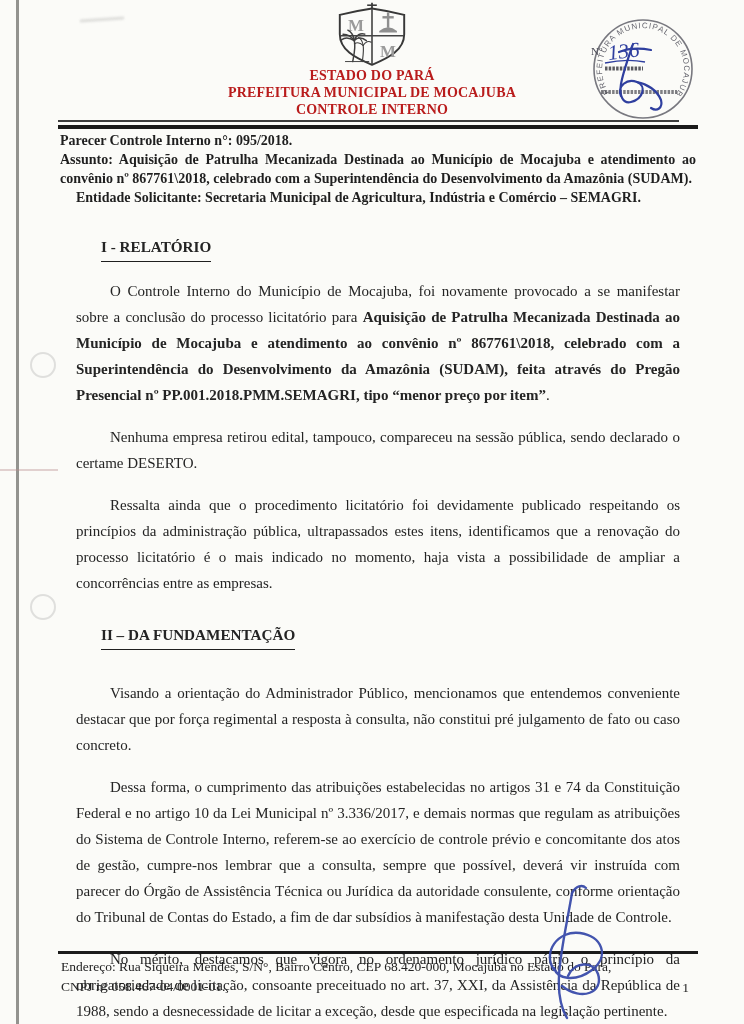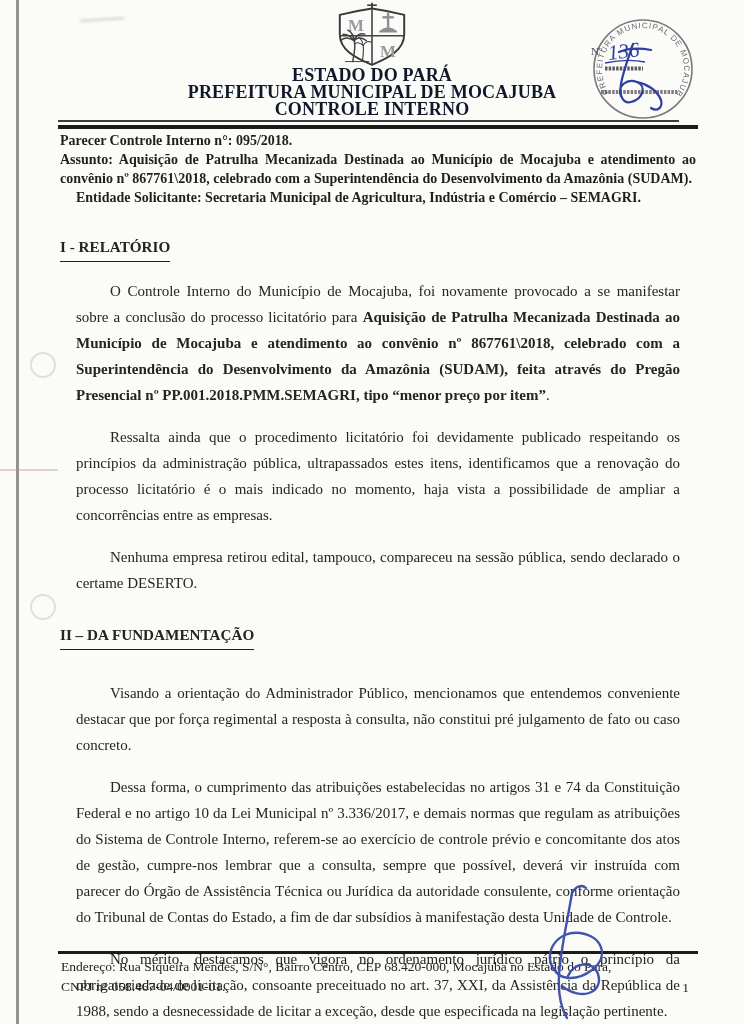--- a/index.html
+++ b/index.html
@@ -12,36 +12,36 @@
   
   .scan-edge{position:absolute;left:16px;top:0;width:2.5px;height:100%;background:#80807c;opacity:.85;}
   .punch{position:absolute;left:30px;width:22px;height:22px;border-radius:50%;border:2px solid rgba(150,150,150,.28);}
   .punch.p1{top:352px;}
   .punch.p2{top:594px;}
   .faint-mark{position:absolute;left:0;top:469px;width:58px;height:1.5px;background:rgba(185,140,140,.38);}
   .smudge{position:absolute;left:80px;top:18px;width:44px;height:3px;background:rgba(120,120,120,.22);filter:blur(1px);transform:rotate(-4deg);}
 
   
   .crest-wrap{position:absolute;left:0;top:2px;width:100%;text-align:center;}
-  .org-lines{position:absolute;left:0;top:67px;width:100%;text-align:center;font-weight:bold;font-size:18px;line-height:17px;letter-spacing:.2px;color:#0f172a;}
+  .org-lines{position:absolute;left:0;top:67px;width:100%;text-align:center;font-weight:bold;font-size:14px;line-height:17px;letter-spacing:.2px;color:#b91c1c;}
   .stamp-svg{position:absolute;left:575px;top:16px;}
 
   .rules{position:absolute;left:58px;top:120px;width:640px;}
   .rule-thin{height:1.5px;background:#3e3e3e;width:97%;}
   .rule-thick{height:4px;background:#1a1a1a;margin-top:3.5px;}
 
   
   .meta{position:absolute;left:60px;top:131px;width:636px;font-weight:bold;font-size:14px;line-height:19px;color:#1f1f1f;}
   .meta .just{text-align:justify;}
   .meta .nowrap{white-space:nowrap;margin-left:16px;}
 
   
   .body{position:absolute;left:60px;top:234px;width:636px;font-size:15px;line-height:26px;color:#242424;}
   .sec-title{font-weight:bold;font-size:15.2px;margin:0 0 12px 0;}
-  .sec-title span{display:inline-block;border-bottom:1.6px solid #1f1f1f;padding-bottom:1px;}
+  .sec-title span{display:inline-block;border-bottom:1.6px solid #1f1f1f;padding-bottom:1px;margin-left:41px;}
   .sec-title.second{margin-top:26px;margin-bottom:30px;}
   .body p{margin:16px;text-align:justify;text-indent:34px;}
   .b{font-weight:bold;}
 
   
   .footer-rule{position:absolute;left:58px;top:951px;width:640px;height:3px;background:#1b1b1b;}
   .footer{position:absolute;left:61px;top:957px;width:636px;font-size:13.5px;line-height:20px;color:#242424;}
   .page-number{position:absolute;right:8px;top:21px;}
 
   .scribble-svg{position:absolute;left:518px;top:878px;}
@@ -122,22 +122,22 @@
     <div>Parecer Controle Interno n°: 095/2018.</div>
     <div class="just">Assunto: Aquisição de Patrulha Mecanizada Destinada ao Município de Mocajuba e atendimento ao convênio nº 867761\2018, celebrado com a Superintendência do Desenvolvimento da Amazônia (SUDAM).</div>
     <div class="nowrap">Entidade Solicitante: Secretaria Municipal de Agricultura, Indústria e Comércio – SEMAGRI.</div>
   </div>
 
   <div class="body">
     <div class="sec-title">
       <span>I - RELATÓRIO</span>
     </div>
     <p><span>O Controle Interno do Município de Mocajuba, foi novamente provocado a se manifestar sobre a conclusão do processo licitatório para </span><span class="b">Aquisição de Patrulha Mecanizada Destinada ao Município de Mocajuba e atendimento ao convênio nº 867761\2018, celebrado com a Superintendência do Desenvolvimento da Amazônia (SUDAM), feita através do Pregão Presencial nº PP.001.2018.PMM.SEMAGRI, tipo “menor preço por item”</span><span>.</span></p>
+    <p>Nenhuma empresa retirou edital, tampouco, compareceu na sessão pública, sendo declarado o certame DESERTO.</p>
     <p>Ressalta ainda que o procedimento licitatório foi devidamente publicado respeitando os princípios da administração pública, ultrapassados estes itens, identificamos que a renovação do processo licitatório é o mais indicado no momento, haja vista a possibilidade de ampliar a concorrências entre as empresas.</p>
-    <p>Nenhuma empresa retirou edital, tampouco, compareceu na sessão pública, sendo declarado o certame DESERTO.</p>
 
     <div class="sec-title second">
       <span>II – DA FUNDAMENTAÇÃO</span>
     </div>
     <p>Visando a orientação do Administrador Público, mencionamos que entendemos conveniente destacar que por força regimental a resposta à consulta, não constitui pré julgamento de fato ou caso concreto.</p>
     <p>Dessa forma, o cumprimento das atribuições estabelecidas no artigos 31 e 74 da Constituição Federal e no artigo 10 da Lei Municipal nº 3.336/2017, e demais normas que regulam as atribuições do Sistema de Controle Interno, referem-se ao exercício de controle prévio e concomitante dos atos de gestão, cumpre-nos lembrar que a consulta, sempre que possível, deverá vir instruída com parecer do Órgão de Assistência Técnica ou Jurídica da autoridade consulente, conforme orientação do Tribunal de Contas do Estado, a fim de dar subsídios à manifestação desta Unidade de Controle.</p>
     <p>No mérito, destacamos que vigora no ordenamento jurídico pátrio o princípio da obrigatoriedade de licitação, consoante preceituado no art. 37, XXI, da Assistência da República de 1988, sendo a desnecessidade de licitar a exceção, desde que especificada na legislação pertinente.</p>
   </div>
 
   <div class="footer-rule"></div>

